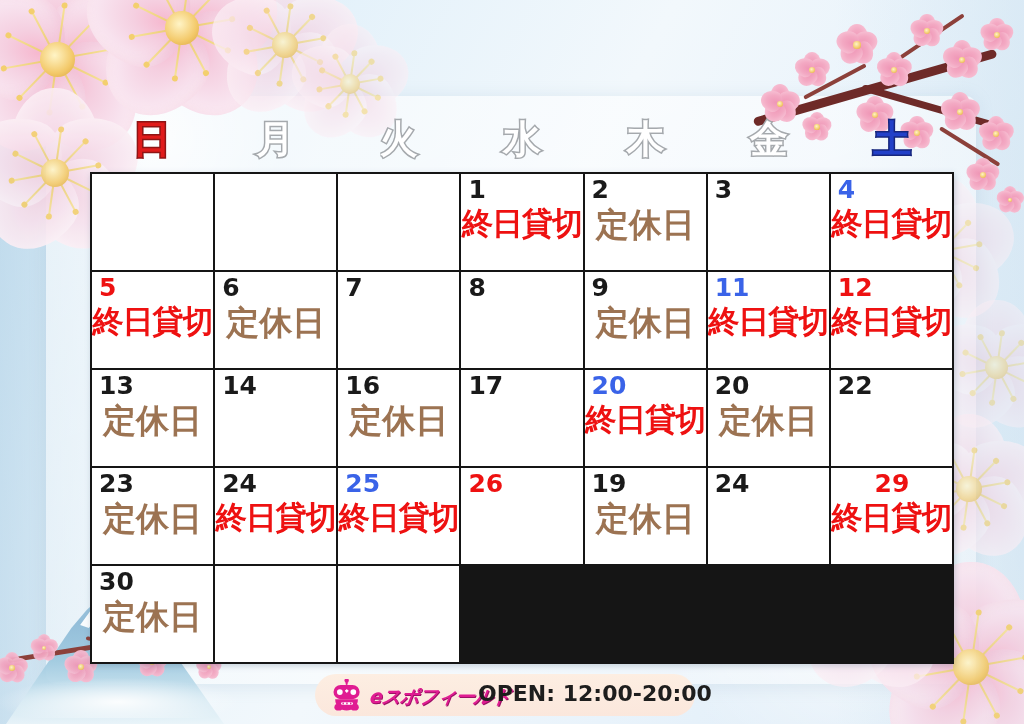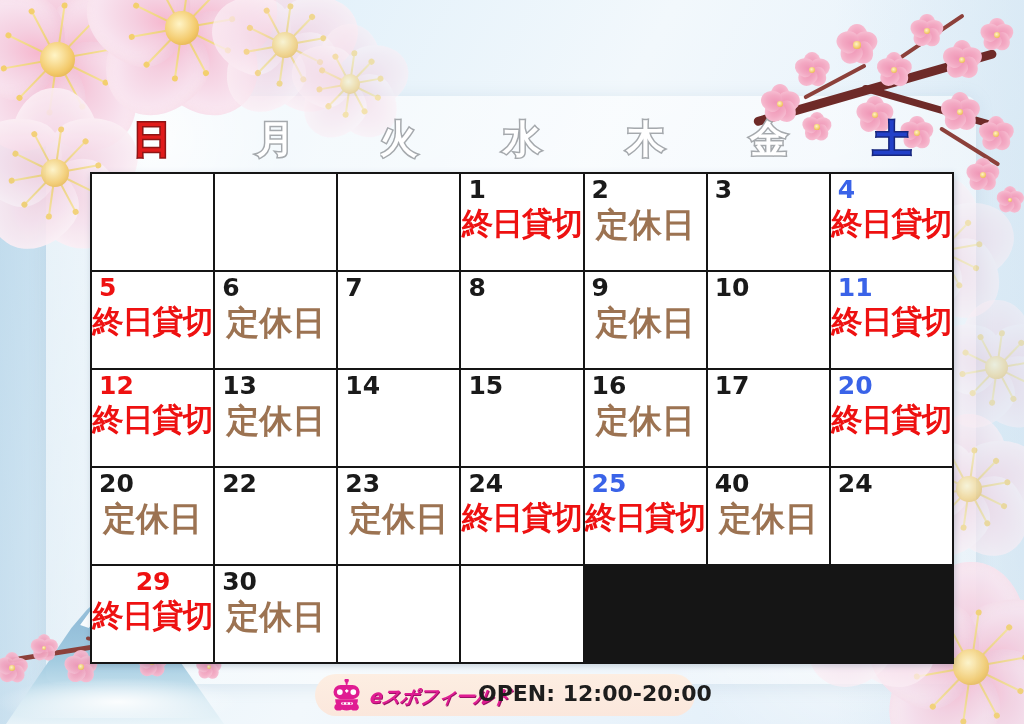--- a/index.html
+++ b/index.html
@@ -627,41 +627,35 @@
         <div class="daynum">7</div>
       </div>
       <div class="cell">
         <div class="daynum">8</div>
       </div>
       <div class="cell">
         <div class="daynum">9</div>
         <div class="label teikyu">定休日</div>
       </div>
       <div class="cell">
-        <div class="daynum">10</div>
-      </div>
-      <div class="cell">
         <div class="daynum blue">11</div>
         <div class="label kashikiri">終日貸切</div>
       </div>
       <div class="cell">
         <div class="daynum red">12</div>
         <div class="label kashikiri">終日貸切</div>
       </div>
       <div class="cell">
         <div class="daynum">13</div>
         <div class="label teikyu">定休日</div>
       </div>
       <div class="cell">
         <div class="daynum">14</div>
       </div>
       <div class="cell">
-        <div class="daynum">15</div>
-      </div>
-      <div class="cell">
         <div class="daynum">16</div>
         <div class="label teikyu">定休日</div>
       </div>
       <div class="cell">
         <div class="daynum">17</div>
       </div>
       <div class="cell">
         <div class="daynum blue">20</div>
         <div class="label kashikiri">終日貸切</div>
       </div>
@@ -678,21 +672,24 @@
       </div>
       <div class="cell">
         <div class="daynum">24</div>
         <div class="label kashikiri">終日貸切</div>
       </div>
       <div class="cell">
         <div class="daynum blue">25</div>
         <div class="label kashikiri">終日貸切</div>
       </div>
       <div class="cell">
-        <div class="daynum">40</div>
+        <div class="daynum red">26</div>
+      </div>
+      <div class="cell">
+        <div class="daynum">19</div>
         <div class="label teikyu">定休日</div>
       </div>
       <div class="cell">
         <div class="daynum">24</div>
       </div>
       <div class="cell">
         <div class="daynum red center">29</div>
         <div class="label kashikiri">終日貸切</div>
       </div>
       <div class="cell">

